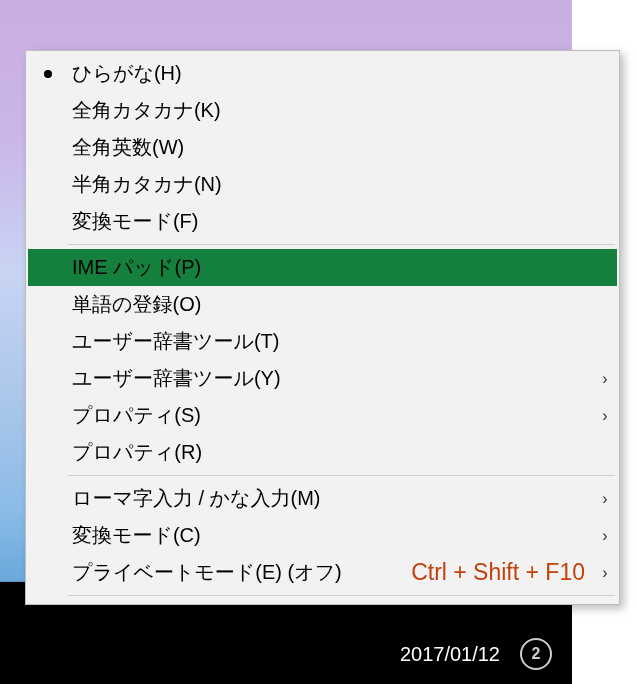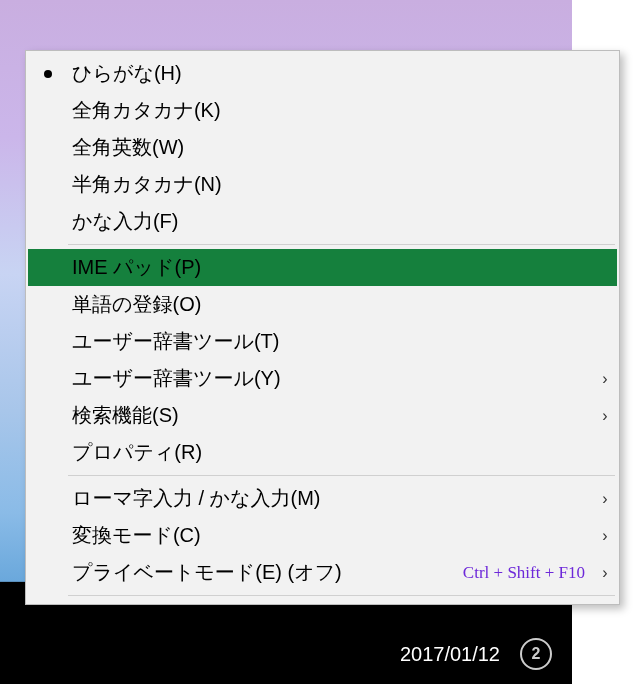--- a/index.html
+++ b/index.html
@@ -84,24 +84,23 @@
     border-radius: 50%;
     background: #000;
   }
   .menu-item .label {
     flex: 1;
     padding-left: 4px;
     white-space: nowrap;
   }
   .menu-item .shortcut {
     padding-right: 8px;
-    font-size: 17px;
-    color: #6d28d9;
+    font-size: 23px;
+    color: #c2410c;
     white-space: nowrap;
-    font-family: Liberation Serif, serif;
   }
   .menu-item .submenu-col {
     width: 24px;
     display: flex;
     align-items: center;
     justify-content: center;
     color: #333;
   }
   .menu-item.hover {
     background: #15803d;
@@ -143,21 +142,21 @@
         <span class="label">全角英数(W)</span>
         <span class="submenu-col"></span>
       </div>
       <div class="menu-item">
         <span class="radio-col"></span>
         <span class="label">半角カタカナ(N)</span>
         <span class="submenu-col"></span>
       </div>
       <div class="menu-item">
         <span class="radio-col"></span>
-        <span class="label">かな入力(F)</span>
+        <span class="label">変換モード(F)</span>
         <span class="submenu-col"></span>
       </div>
       <div class="menu-sep"></div>
       <div class="menu-item hover">
         <span class="radio-col"></span>
         <span class="label">IME パッド(P)</span>
         <span class="submenu-col"></span>
       </div>
       <div class="menu-item">
         <span class="radio-col"></span>
@@ -171,21 +170,21 @@
       </div>
       <div class="menu-item">
         <span class="radio-col"></span>
         <span class="label">ユーザー辞書ツール(Y)</span>
         <span class="submenu-col">
           <span class="chevron">›</span>
         </span>
       </div>
       <div class="menu-item">
         <span class="radio-col"></span>
-        <span class="label">検索機能(S)</span>
+        <span class="label">プロパティ(S)</span>
         <span class="submenu-col">
           <span class="chevron">›</span>
         </span>
       </div>
       <div class="menu-item">
         <span class="radio-col"></span>
         <span class="label">プロパティ(R)</span>
         <span class="submenu-col"></span>
       </div>
       <div class="menu-sep"></div>

